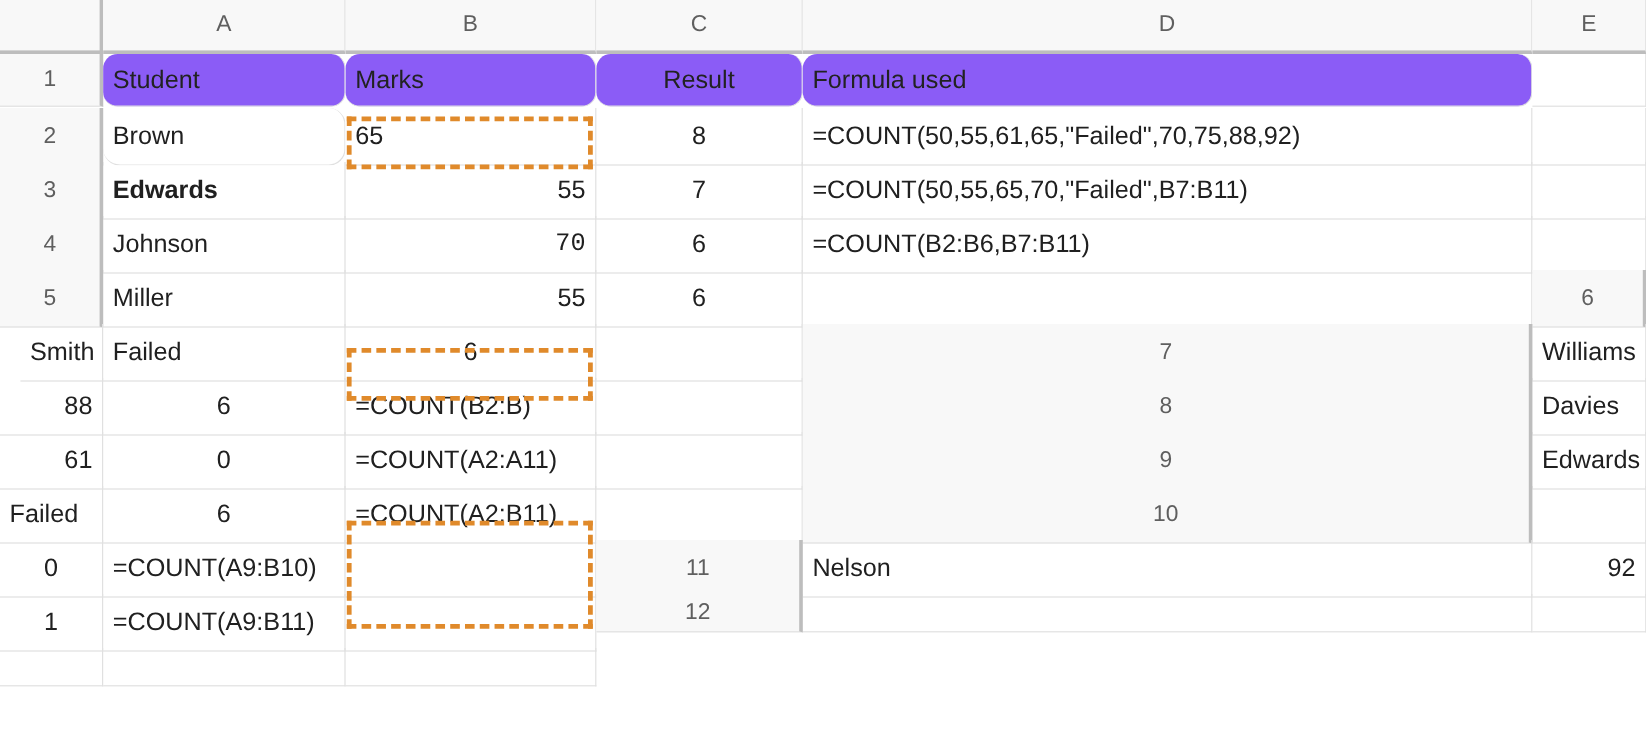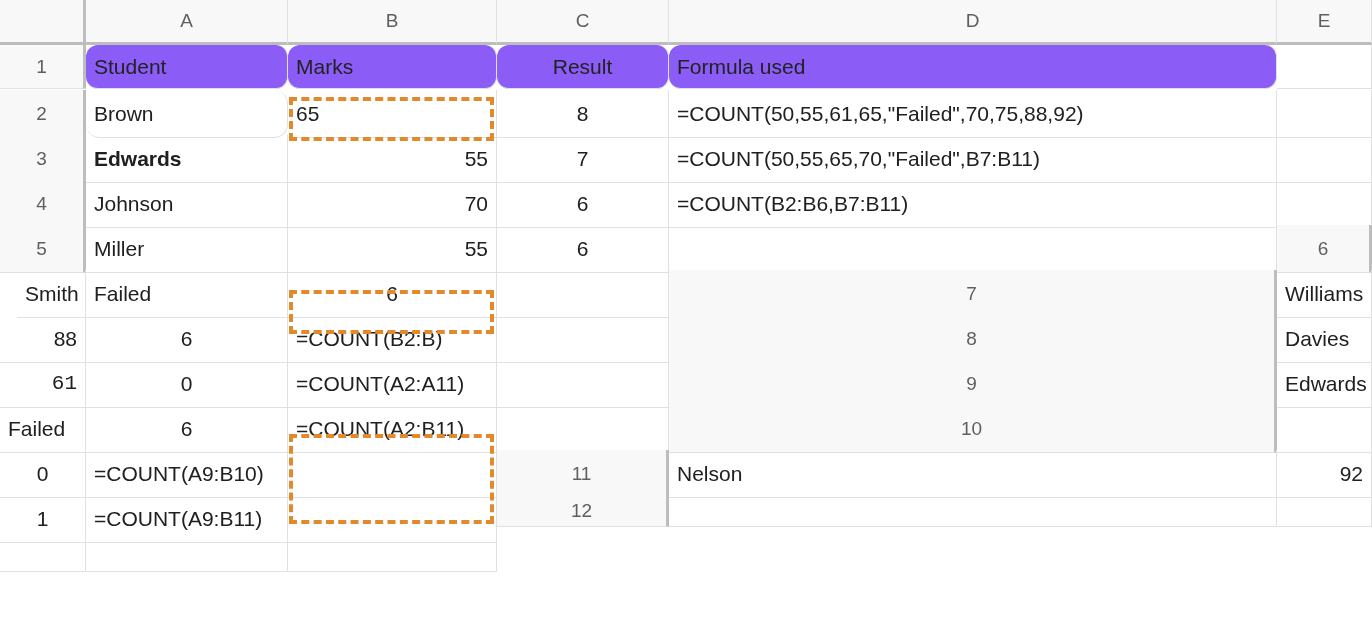--- a/index.html
+++ b/index.html
@@ -83,21 +83,21 @@
     <div class="cell" style="height:48px;">=COUNT(50,55,61,65,"Failed",70,75,88,92)</div>
     <div class="cell" style="height:48px;"></div>
     <div class="row-header" style="height:48px;">3</div>
     <div class="cell" style="height:48px;font-weight:bold;">Edwards</div>
     <div class="cell right" style="height:48px;">55</div>
     <div class="cell center" style="height:48px;">7</div>
     <div class="cell" style="height:48px;">=COUNT(50,55,65,70,"Failed",B7:B11)</div>
     <div class="cell" style="height:48px;"></div>
     <div class="row-header" style="height:48px;">4</div>
     <div class="cell" style="height:48px;">Johnson</div>
-    <div class="cell right" style="height:48px;">70</div>
+    <div class="cell right" style="height:48px;font-family:Liberation Mono, monospace;">70</div>
     <div class="cell center" style="height:48px;">6</div>
     <div class="cell" style="height:48px;">=COUNT(B2:B6,B7:B11)</div>
     <div class="cell" style="height:48px;"></div>
     <div class="row-header" style="height:48px;">5</div>
     <div class="cell" style="height:48px;">Miller</div>
     <div class="cell right" style="height:48px;">55</div>
     <div class="cell center" style="height:48px;">6</div>
     <div class="cell" style="height:48px;"></div>
     <div class="row-header" style="height:48px;">6</div>
     <div class="cell" style="height:48px;margin-left:17px;">Smith</div>
@@ -105,21 +105,21 @@
     <div class="cell center" style="height:48px;">6</div>
     <div class="cell" style="height:48px;"></div>
     <div class="row-header" style="height:48px;">7</div>
     <div class="cell" style="height:48px;">Williams</div>
     <div class="cell right" style="height:48px;">88</div>
     <div class="cell center" style="height:48px;">6</div>
     <div class="cell" style="height:48px;">=COUNT(B2:B)</div>
     <div class="cell" style="height:48px;"></div>
     <div class="row-header" style="height:48px;">8</div>
     <div class="cell" style="height:48px;">Davies</div>
-    <div class="cell right" style="height:48px;font-family:Liberation Mono, monospace;">61</div>
+    <div class="cell right" style="height:48px;">61</div>
     <div class="cell center" style="height:48px;">0</div>
     <div class="cell" style="height:48px;">=COUNT(A2:A11)</div>
     <div class="cell" style="height:48px;"></div>
     <div class="row-header" style="height:48px;">9</div>
     <div class="cell" style="height:48px;">Edwards</div>
     <div class="cell " style="height:48px;">Failed</div>
     <div class="cell center" style="height:48px;">6</div>
     <div class="cell" style="height:48px;">=COUNT(A2:B11)</div>
     <div class="cell" style="height:48px;"></div>
     <div class="row-header" style="height:48px;">10</div>

